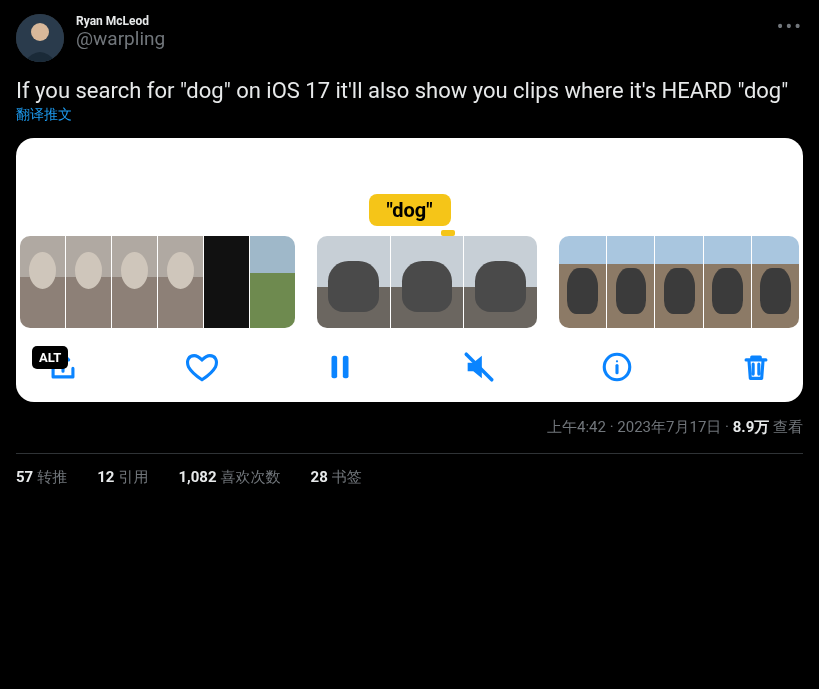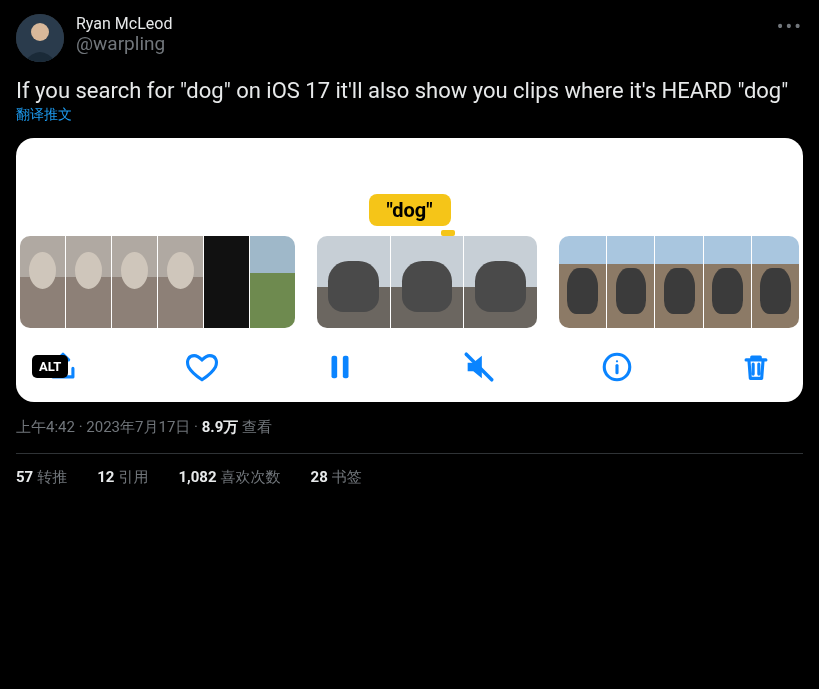--- a/index.html
+++ b/index.html
@@ -23,21 +23,21 @@
     width: 48px;
     height: 48px;
     border-radius: 50%;
     margin-right: 12px;
     flex-shrink: 0;
     overflow: hidden;
     background: #333;
   }
   .avatar svg { width: 48px; height: 48px; display: block; }
   .user-block { line-height: 1.2; }
-  .display-name { font-weight: 400; font-size: 16px; color: #e7e9ea; }
+  .display-name { font-weight: 700; font-size: 12px; color: #e7e9ea; }
   .handle { font-size: 19px; color: #71767b; }
   .more {
     position: absolute;
     right: 0;
     top: 0;
     color: #71767b;
     font-size: 20px;
     letter-spacing: 2px;
     cursor: pointer;
   }
@@ -144,33 +144,34 @@
     color: #0a84ff;
     cursor: pointer;
     display: flex;
     align-items: center;
     justify-content: center;
   }
   .tool-icon svg { width: 34px; height: 34px; stroke: currentColor; fill: none; stroke-width: 2.2; }
   .alt-badge {
     position: absolute;
     left: 16px;
-    bottom: 24px;
+    bottom: 33px;
     background: #000;
     color: #fff;
     font-size: 13px;
     font-weight: 700;
     padding: 4px 7px;
     border-radius: 5px;
     cursor: pointer;
   }
   .meta-row {
     margin-top: 16px;
     color: #71767b;
     font-size: 15px;
+    text-align: right;
   }
   .meta-row .views-count { color: #e7e9ea; font-weight: 700; }
   .divider {
     height: 1px;
     background: #2f3336;
     margin-top: 16px;
   }
   .stats-row {
     display: flex;
     gap: 30px;

